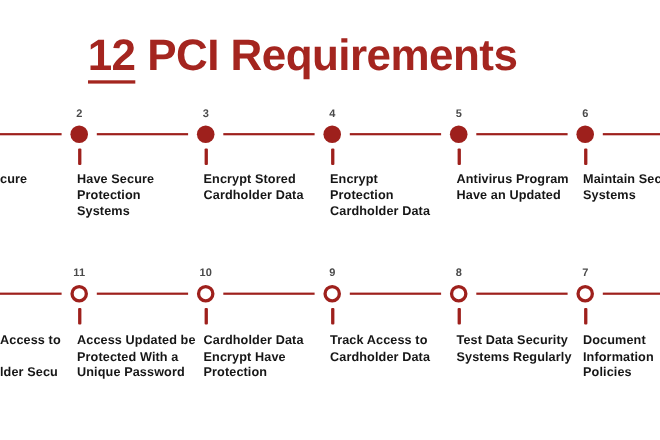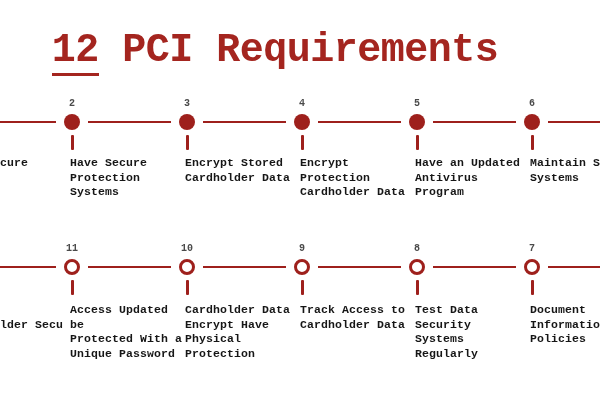--- a/index.html
+++ b/index.html
@@ -1,18 +1,18 @@
 <!DOCTYPE html>
 <html><head>
 <meta charset="utf-8">
 <style>
   html,body{margin:0;padding:0;background:#fff;}
   #canvas{
     position:relative;width:600px;height:400px;overflow:hidden;background:#ffffff;
-    font-family:Liberation Mono, monospace;
+    font-family:Liberation Sans, sans-serif;
   }
   .title{
     position:absolute;top:28px;left:-25px;width:600px;text-align:center;
     font-size:40px;line-height:46px;font-weight:700;letter-spacing:-0.5px;
     color:#A4251F;white-space:nowrap;
   }
   .title .num{border-bottom:3px solid currentColor;}
   .rowline{position:absolute;left:0;width:600px;height:2.5px;background:#9E201C;z-index:1;}
   .gapmask{position:absolute;width:32px;height:10px;background:#ffffff;z-index:2;}
   .marker{position:absolute;z-index:3;box-sizing:border-box;border-radius:50%;}
@@ -65,56 +65,56 @@
       <div class="itemtext" style="left: 300px; top: 156px;">
         <div>Encrypt</div>
         <div>Protection</div>
         <div>Cardholder Data</div>
       </div>
       <div class="gapmask" style="left: 401px; top: 117px;"></div>
       <div class="marker filled" style="left: 409px; top: 114px;"></div>
       <div class="num-label" style="left: 397px; top: 98px;">5</div>
       <div class="tick" style="left: 415.5px; top: 135px;"></div>
       <div class="itemtext" style="left: 415px; top: 156px;">
+        <div>Antivirus Program</div>
         <div>Have an Updated</div>
-        <div>Antivirus Program</div>
       </div>
       <div class="gapmask" style="left: 516px; top: 117px;"></div>
       <div class="marker filled" style="left: 524px; top: 114px;"></div>
       <div class="num-label" style="left: 512px; top: 98px;">6</div>
       <div class="tick" style="left: 530.5px; top: 135px;"></div>
       <div class="itemtext" style="left: 530px; top: 156px;">
         <div>Maintain Secu</div>
         <div>Systems</div>
       </div>
     </div>
   <div>
       <div class="rowline" style="top: 265.75px;"></div>
       <div class="num-label" style="left: -63px; top: 243px;"></div>
       <div class="itemtext" style="left: 0px; top: 303px;">
+        <div>Access to</div>
         <div></div>
         <div>lder Secu</div>
       </div>
       <div class="gapmask" style="left: 56px; top: 262px;"></div>
       <div class="marker hollow" style="left: 64px; top: 259px;"></div>
       <div class="num-label" style="left: 52px; top: 243px;">11</div>
       <div class="tick" style="left: 70.5px; top: 280px;"></div>
       <div class="itemtext" style="left: 70px; top: 303px;">
         <div>Access Updated be</div>
         <div>Protected With a</div>
         <div>Unique Password</div>
       </div>
       <div class="gapmask" style="left: 171px; top: 262px;"></div>
       <div class="marker hollow" style="left: 179px; top: 259px;"></div>
       <div class="num-label" style="left: 167px; top: 243px;">10</div>
       <div class="tick" style="left: 185.5px; top: 280px;"></div>
       <div class="itemtext" style="left: 185px; top: 303px;">
         <div>Cardholder Data</div>
         <div>Encrypt Have</div>
-        <div>Physical</div>
         <div>Protection</div>
       </div>
       <div class="gapmask" style="left: 286px; top: 262px;"></div>
       <div class="marker hollow" style="left: 294px; top: 259px;"></div>
       <div class="num-label" style="left: 282px; top: 243px;">9</div>
       <div class="tick" style="left: 300.5px; top: 280px;"></div>
       <div class="itemtext" style="left: 300px; top: 303px;">
         <div>Track Access to</div>
         <div>Cardholder Data</div>
       </div>

